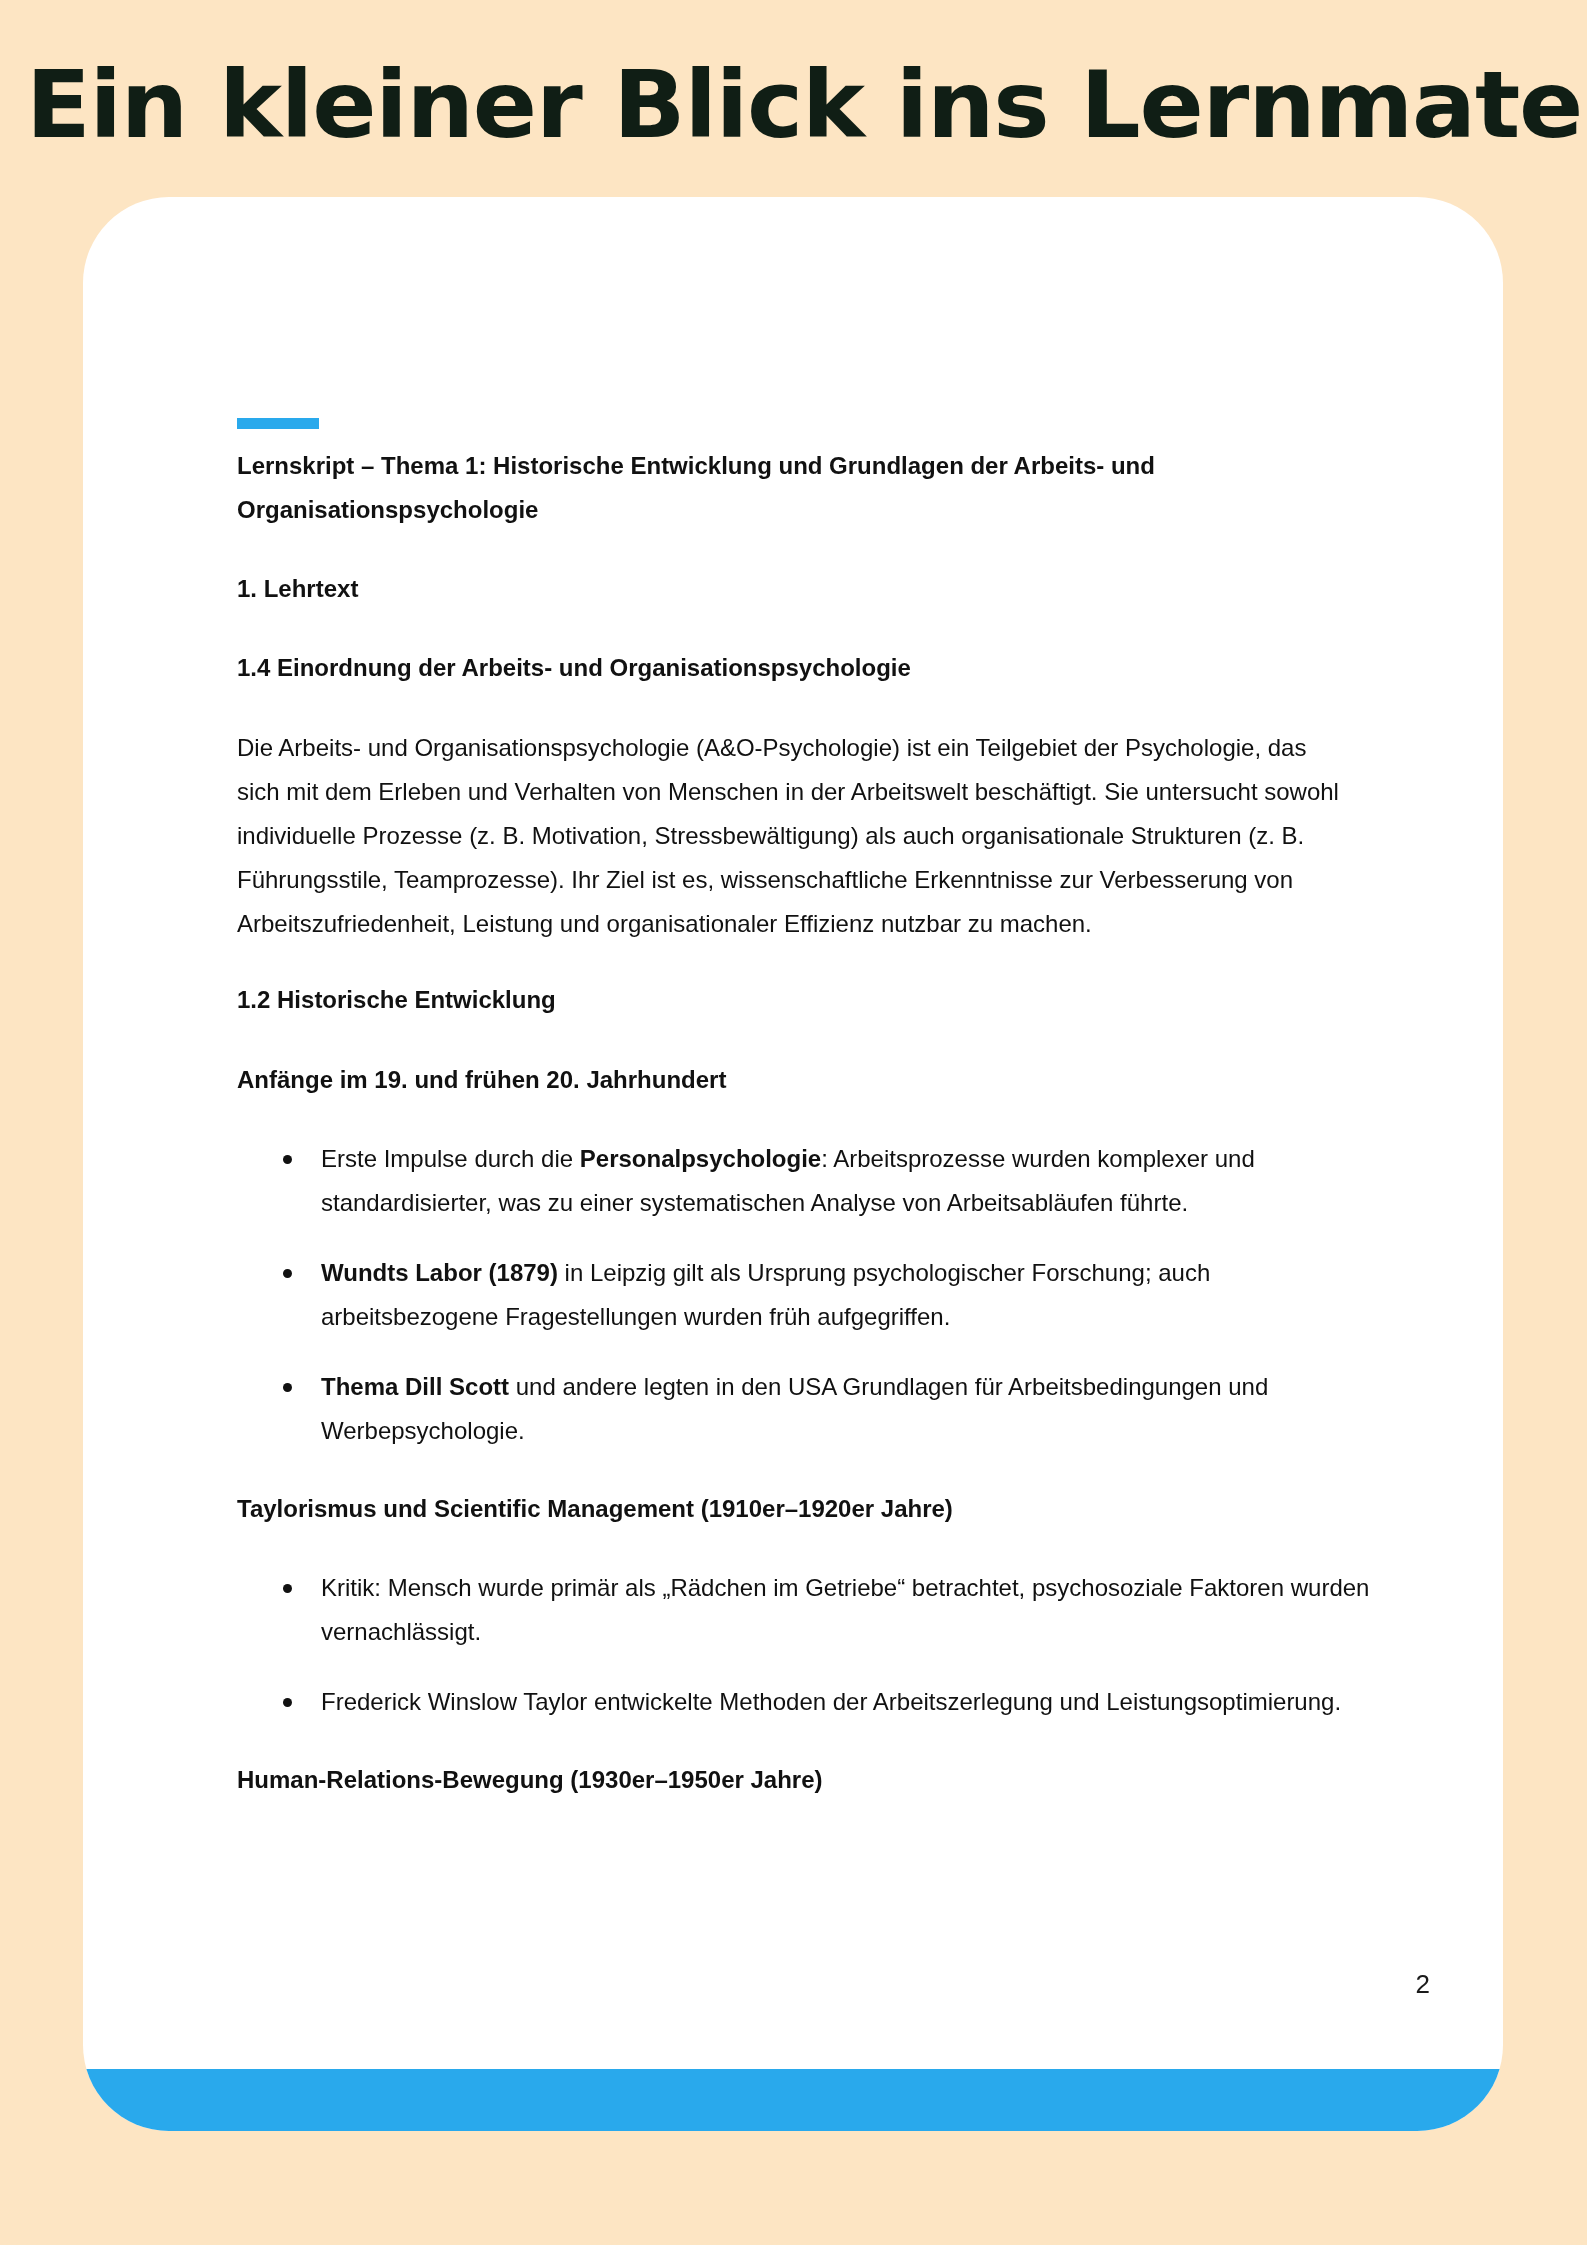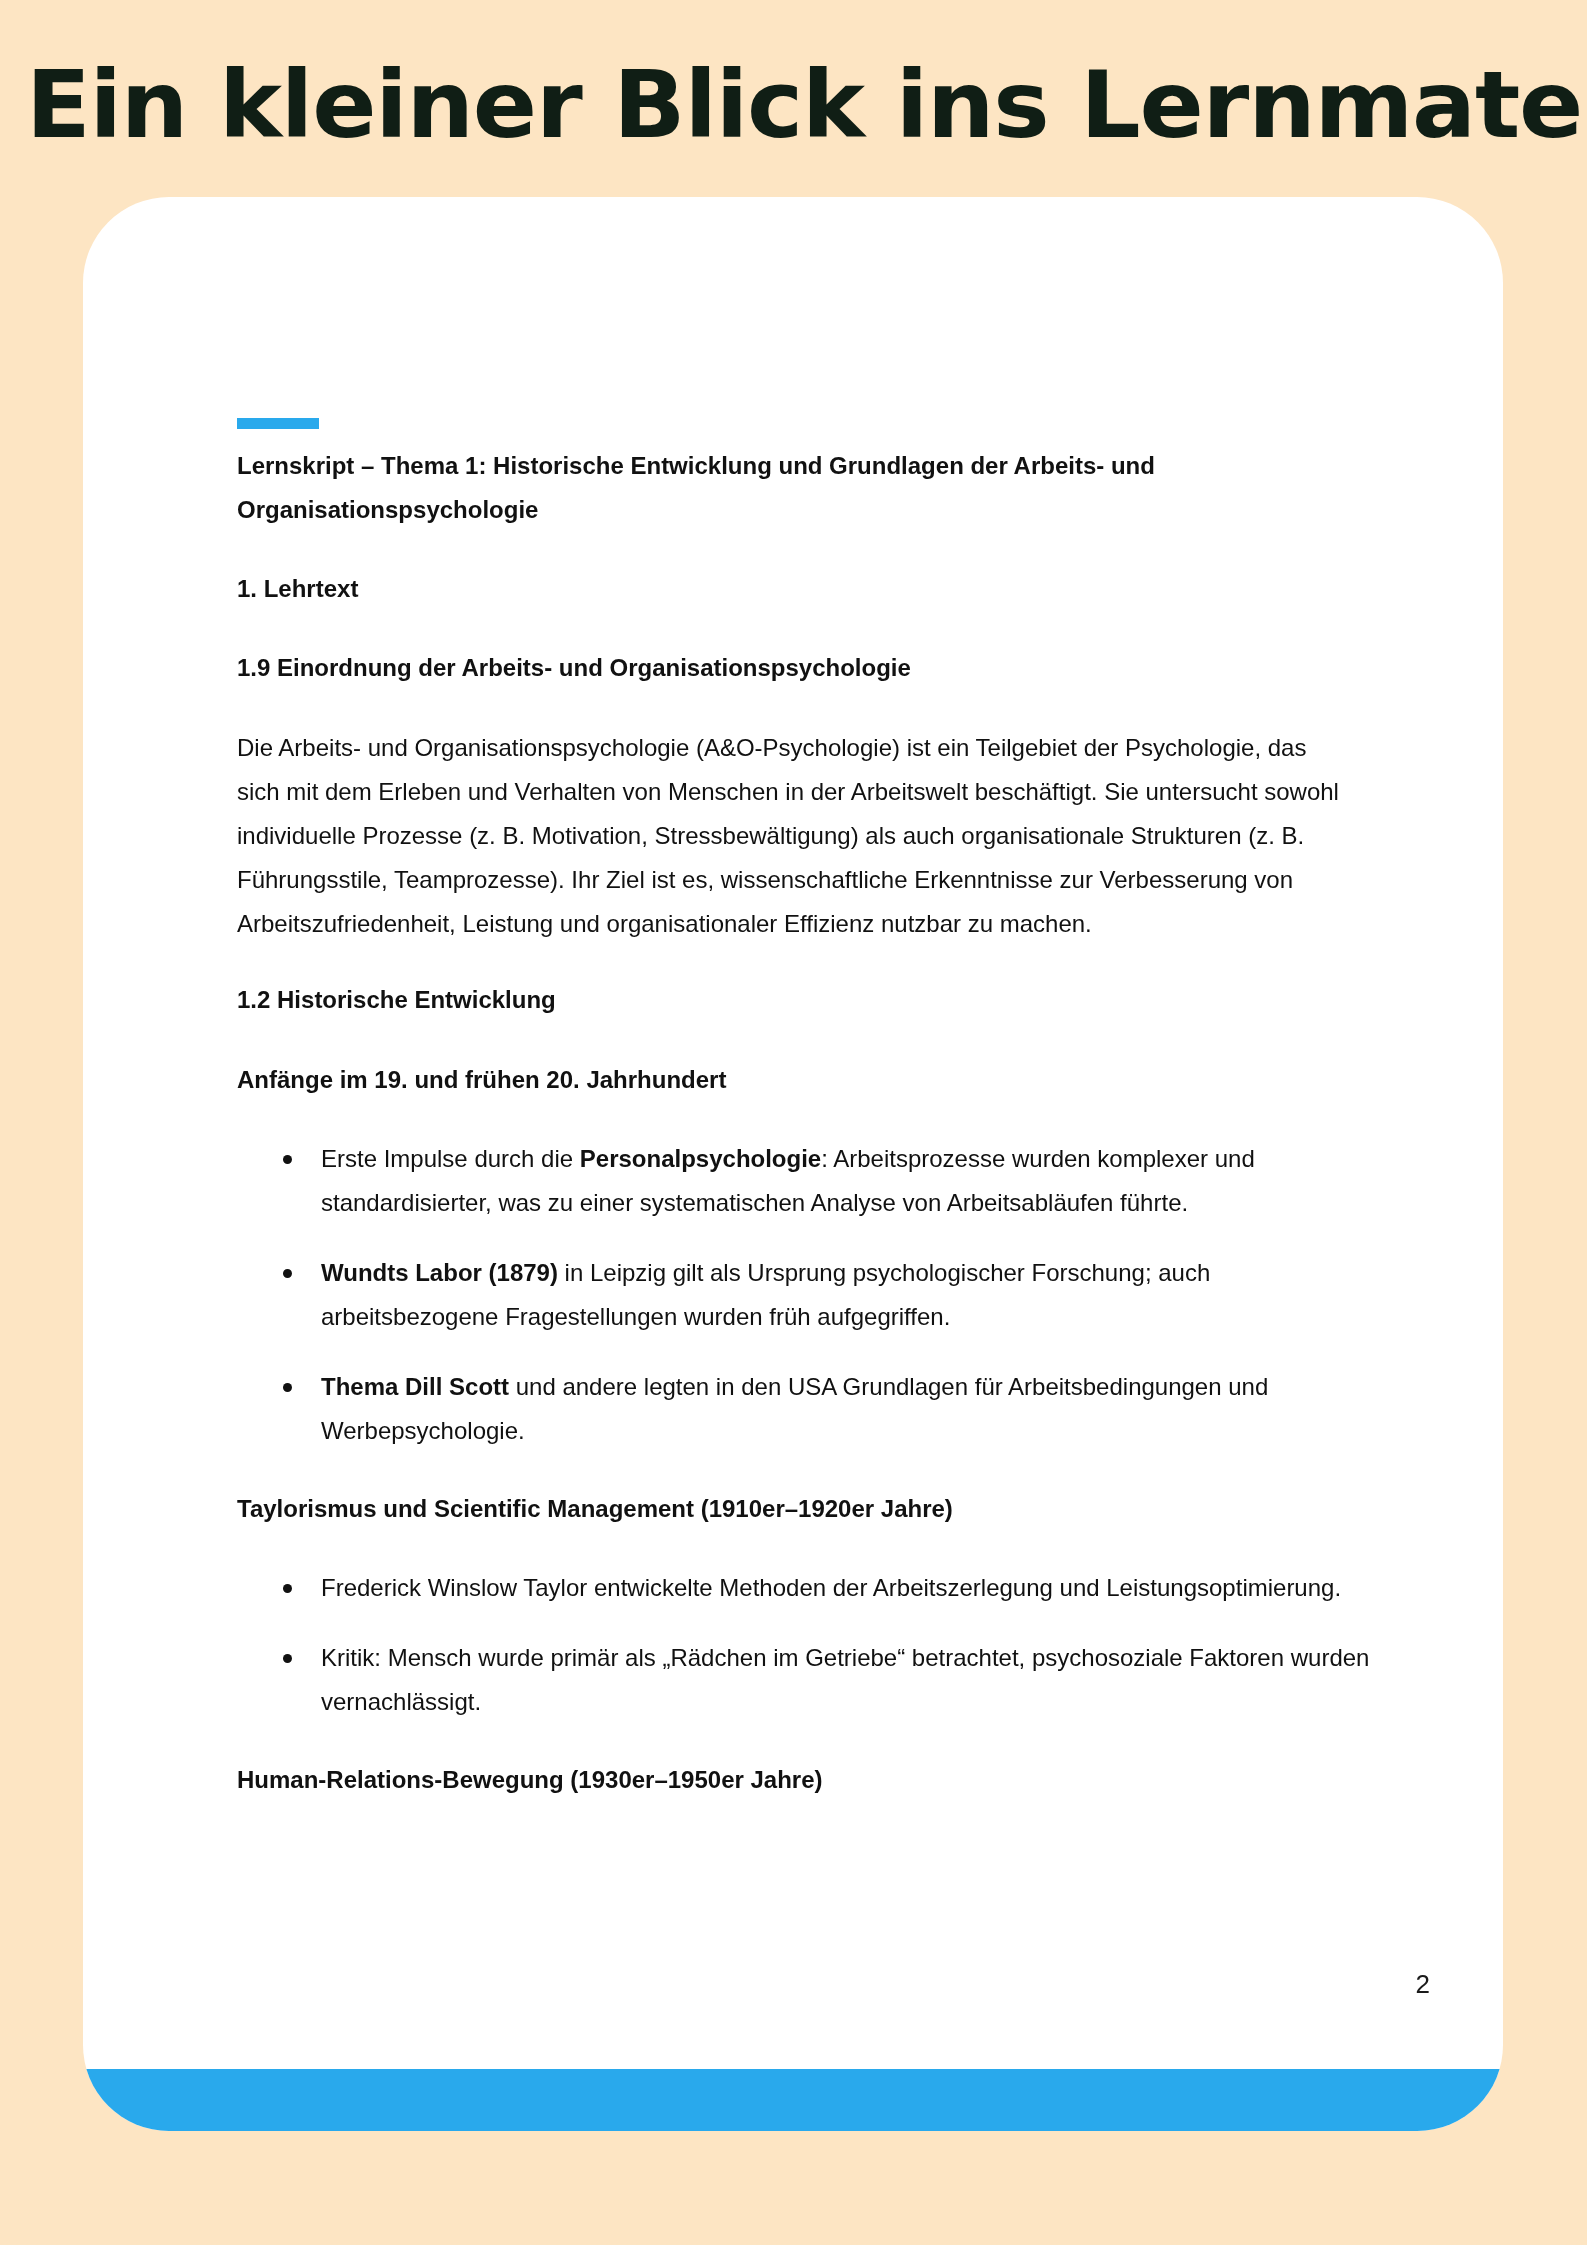--- a/index.html
+++ b/index.html
@@ -159,21 +159,21 @@
 <div class="doc-card">
 
   <div class="accent-rule"></div>
 
   <div class="doc-body">
 
     <p class="t-title">Lernskript – Thema 1: Historische Entwicklung und Grundlagen der Arbeits- und Organisationspsychologie</p>
 
     <p class="t-h1">1. Lehrtext</p>
 
-    <p class="t-h2">1.9 Einordnung der Arbeits- und Organisationspsychologie</p>
+    <p class="t-h2">1.4 Einordnung der Arbeits- und Organisationspsychologie</p>
 
     <p class="t-para">Die Arbeits- und Organisationspsychologie (A&amp;O-Psychologie) ist ein Teilgebiet der Psychologie, das sich mit dem Erleben und Verhalten von Menschen in der Arbeitswelt beschäftigt. Sie untersucht sowohl individuelle Prozesse (z. B. Motivation, Stressbewältigung) als auch organisationale Strukturen (z. B. Führungsstile, Teamprozesse). Ihr Ziel ist es, wissenschaftliche Erkenntnisse zur Verbesserung von Arbeitszufriedenheit, Leistung und organisationaler Effizienz nutzbar zu machen.</p>
 
     <p class="t-h2">1.2 Historische Entwicklung</p>
 
     <p class="t-h3">Anfänge im 19. und frühen 20. Jahrhundert</p>
 
     <ul class="t-list gap-after-list">
       <li>
         <span class="bullet-dot"></span>
@@ -187,26 +187,26 @@
         <span class="bullet-dot"></span>
         <span></span><b>Thema Dill Scott</b><span> und andere legten in den USA Grundlagen für Arbeitsbedingungen und Werbepsychologie.</span>
       </li>
     </ul>
 
     <p class="t-h3">Taylorismus und Scientific Management (1910er–1920er Jahre)</p>
 
     <ul class="t-list gap-after-list">
       <li>
         <span class="bullet-dot"></span>
+        <span>Kritik: Mensch wurde primär als „Rädchen im Getriebe“ betrachtet, psychosoziale Faktoren wurden vernachlässigt.</span><b></b><span></span>
+      </li>
+      <li>
+        <span class="bullet-dot"></span>
         <span>Frederick Winslow Taylor entwickelte Methoden der Arbeitszerlegung und Leistungsoptimierung.</span><b></b><span></span>
       </li>
-      <li>
-        <span class="bullet-dot"></span>
-        <span>Kritik: Mensch wurde primär als „Rädchen im Getriebe“ betrachtet, psychosoziale Faktoren wurden vernachlässigt.</span><b></b><span></span>
-      </li>
     </ul>
 
     <p class="t-h3">Human-Relations-Bewegung (1930er–1950er Jahre)</p>
 
   </div>
 
   <div class="page-number">2</div>
 
   <div class="footer-bar"></div>
 

